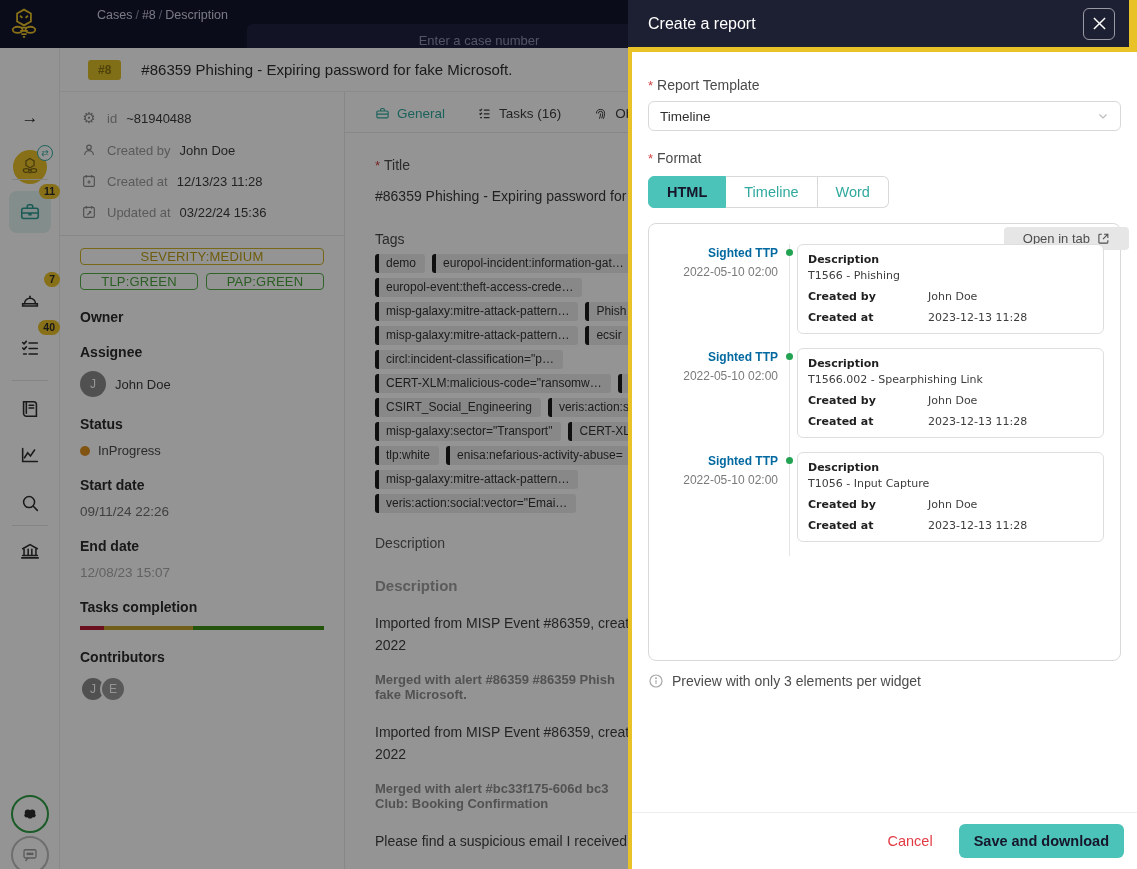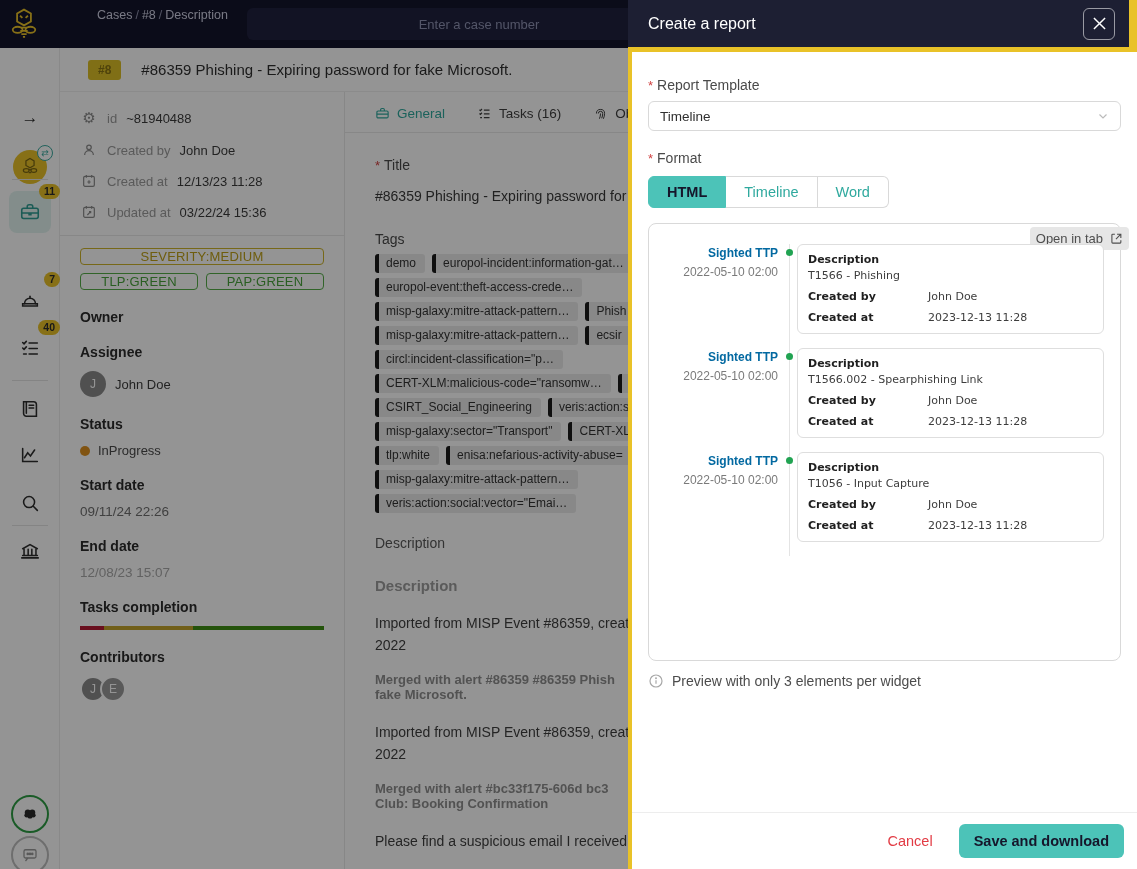--- a/index.html
+++ b/index.html
@@ -9,21 +9,21 @@
     font-family:"Liberation Sans", sans-serif; color:#3c3c3c;
   }
   svg { display:block; }
 
   
   .topbar { position:absolute; top:0; left:0; right:0; height:48px; background:#14152b;
             display:flex; align-items:flex-start; z-index:1; }
   .logo { width:48px; height:48px; display:flex; align-items:center; justify-content:center; }
   .breadcrumb { margin-left:49px; margin-top:7px; width:130px; font-size:12.5px; line-height:17px; color:#cfd1e4; }
   .breadcrumb .sep { color:#8e91ad; padding:0 3px; }
-  .search-box { position:absolute; left:247px; top:8px; width:464px; height:32px; }
+  .search-box { position:absolute; left:247px; top:24px; width:464px; height:32px; }
   .search-box input { width:100%; height:100%; background:#20223f; border:none; border-radius:6px;
             color:#c8cadd; font-size:13px; text-align:center; outline:none;
             font-family:"Liberation Sans",sans-serif; }
   .search-box input::placeholder { color:#8f93b3; text-align:center; }
 
   
   .sidebar { position:absolute; top:48px; left:0; bottom:0; width:60px; background:#fff;
              border-right:1px solid #ececec; z-index:1; }
   .snav { position:absolute; left:0; width:60px; display:flex; justify-content:center; }
   .collapse-arrow { top:60px; font-size:17px; color:#2e2e2e; cursor:pointer; }
@@ -116,21 +116,21 @@
   .segmented { display:inline-flex; margin-top:2px; }
   .seg-btn { height:32px; padding:0 18px; font-size:14.5px; background:#fff; color:#2fa99e;
              border:1px solid #d9d9d9; border-left-width:0; cursor:pointer;
              font-family:"Liberation Sans",sans-serif; }
   .seg-btn:first-child { border-left-width:1px; border-radius:6px 0 0 6px; }
   .seg-btn:last-child { border-radius:0 6px 6px 0; }
   .seg-btn.active { background:#4cc3b8; color:#15162b; border-color:#4cc3b8; font-weight:bold; }
   .preview { position:relative; margin-top:15px; height:438px; border:1px solid #d9d9d9; border-radius:8px;
              padding:20px 0 0 1px; }
   .open-tab { position:absolute; top:3px; right:-9px; background:#e6e6e6; border:none; border-radius:4px;
-              padding:4px 6px; font-size:13px; color:#4e4e4e; display:flex; align-items:center; gap:7px;
+              padding:4px 19px; font-size:13px; color:#4e4e4e; display:flex; align-items:center; gap:7px;
               cursor:pointer; font-family:"Liberation Sans",sans-serif; }
   .tl-entry { display:flex; }
   .tl-left { width:139px; flex:none; text-align:right; padding-right:11px; padding-top:2px; }
   .tl-type { font-size:12px; font-weight:bold; color:#0369a1; }
   .tl-date { font-size:12px; color:#7a7a7a; margin-top:5px; }
   .tl-wrap { flex:1; border-left:1px solid #e4e4e4; padding:0 16px 14px 7px; position:relative; }
   .tl-wrap::before { content:""; position:absolute; left:-4px; top:5px; width:7px; height:7px;
                      border-radius:50%; background:#21a352; }
   .tl-card { border:1px solid #dedede; border-radius:6px; padding:8px 10px 9px;
              font-family:"DejaVu Sans", sans-serif; font-size:11px; background:#fff; }

